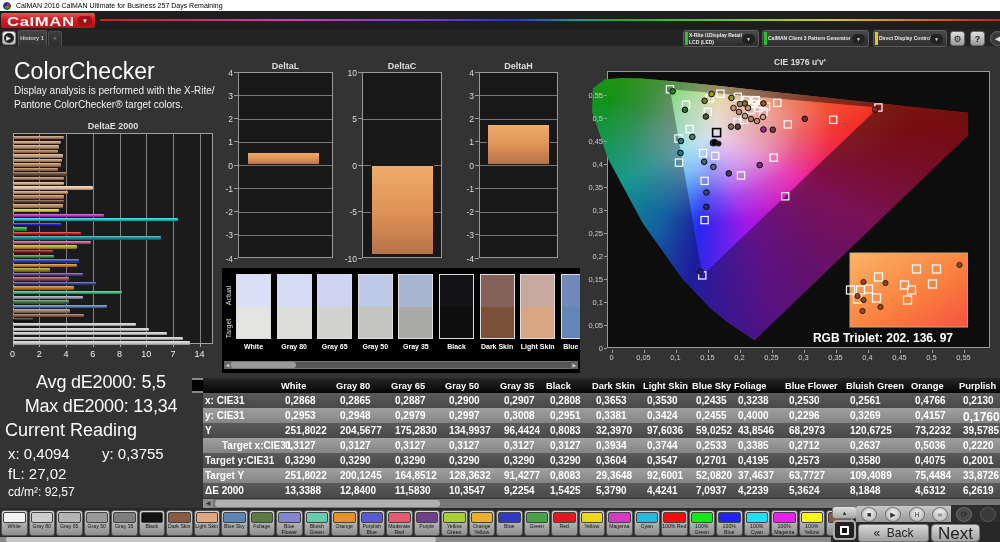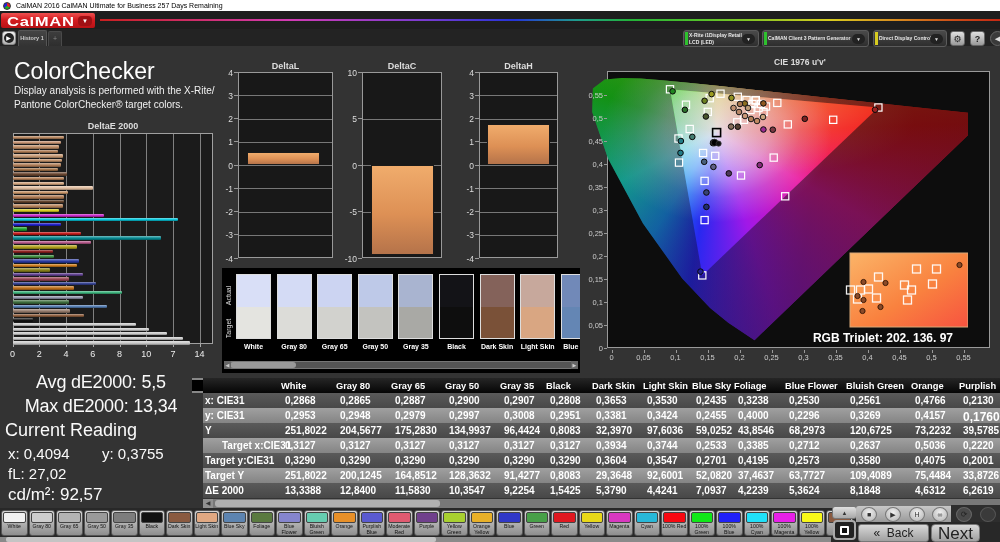--- a/index.html
+++ b/index.html
@@ -108,21 +108,21 @@
 <div class="abs" style="left:13.1px;top:327.52px;width:136.0px;height:3.4px;border-radius:1px;background:linear-gradient(180deg,#e1e1e1 0%,#c9c9c9 55%,#828282 100%)"></div>
 <div class="abs" style="left:13.1px;top:332.08px;width:153.6px;height:3.4px;border-radius:1px;background:linear-gradient(180deg,#e1e1e1 0%,#c9c9c9 55%,#828282 100%)"></div>
 <div class="abs" style="left:13.1px;top:336.64px;width:170.1px;height:3.4px;border-radius:1px;background:linear-gradient(180deg,#e1e1e1 0%,#c9c9c9 55%,#828282 100%)"></div>
 <div class="abs" style="left:13.1px;top:341.20px;width:176.6px;height:3.4px;border-radius:1px;background:linear-gradient(180deg,#e1e1e1 0%,#c9c9c9 55%,#828282 100%)"></div>
 <div class="abs" style="left:0;top:372px;width:202px;text-align:center;font-size:18px;color:#fafafa;letter-spacing:-0.2px">Avg dE2000: 5,5</div>
 <div class="abs" style="left:0;top:395.5px;width:202px;text-align:center;font-size:18px;color:#fafafa;letter-spacing:-0.2px">Max dE2000: 13,34</div>
 <div class="abs" style="left:5px;top:420px;font-size:18px;color:#fafafa">Current Reading</div>
 <div class="abs" style="left:8px;top:445px;font-size:15px;color:#fafafa">x: 0,4094</div>
 <div class="abs" style="left:102px;top:445px;font-size:15px;color:#fafafa">y: 0,3755</div>
 <div class="abs" style="left:8px;top:465px;font-size:15px;color:#fafafa">fL: 27,02</div>
-<div class="abs" style="left:8px;top:485px;font-size:17px;color:#fafafa">cd/m²: 92,57</div>
+<div class="abs" style="left:8px;top:485px;font-size:12px;color:#fafafa">cd/m²: 92,57</div>
 <div class="abs" style="left:218px;top:61px;width:135px;text-align:center;font-size:9px;font-weight:bold;color:#ddd">DeltaL</div>
     <div class="abs" style="left:238px;top:72px;width:95px;height:186px;background:#181818;border:1px solid #999"></div>
     <div class="abs" style="left:234px;top:71.5px;width:4px;height:1px;background:#999"></div>
     <div class="abs" style="left:208px;top:67.5px;width:25px;text-align:right;font-size:8.5px;color:#ddd">4</div>
     <div class="abs" style="left:239px;top:95.2px;width:93px;height:1px;background:#777"></div>
     <div class="abs" style="left:234px;top:94.8px;width:4px;height:1px;background:#999"></div>
     <div class="abs" style="left:208px;top:90.8px;width:25px;text-align:right;font-size:8.5px;color:#ddd">3</div>
     <div class="abs" style="left:239px;top:118.5px;width:93px;height:1px;background:#777"></div>
     <div class="abs" style="left:234px;top:118.0px;width:4px;height:1px;background:#999"></div>
     <div class="abs" style="left:208px;top:114.0px;width:25px;text-align:right;font-size:8.5px;color:#ddd">2</div>

